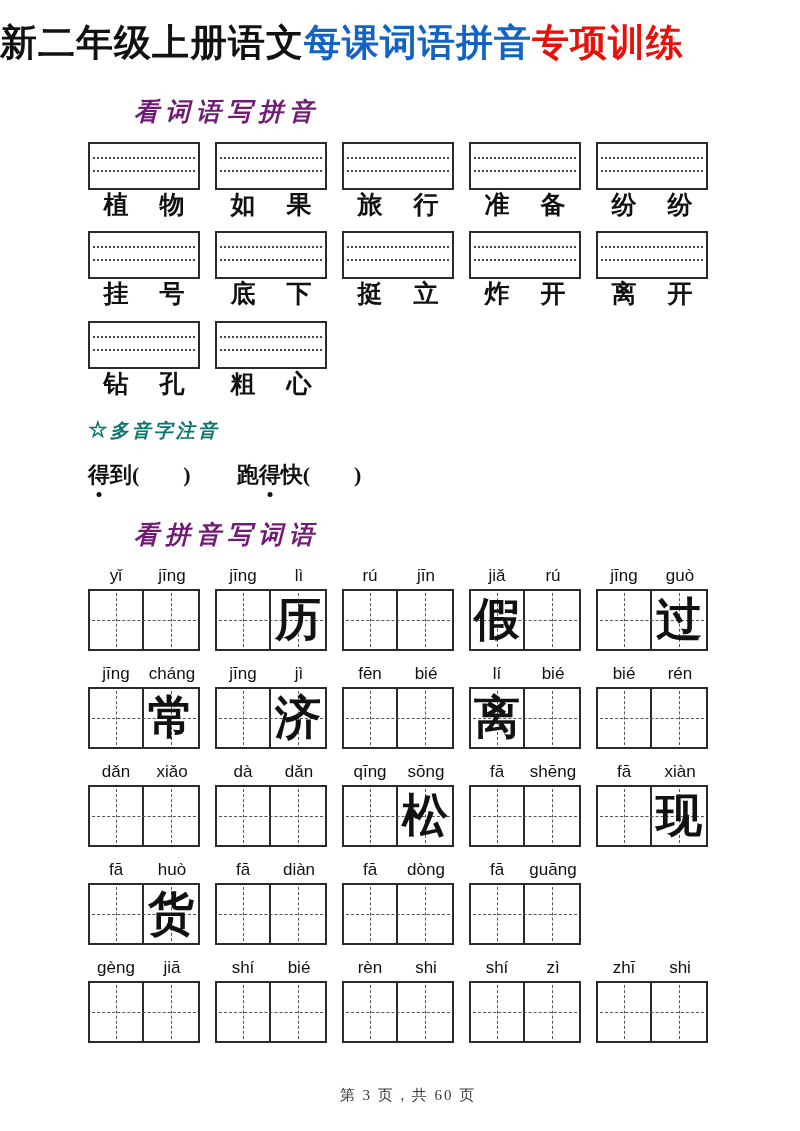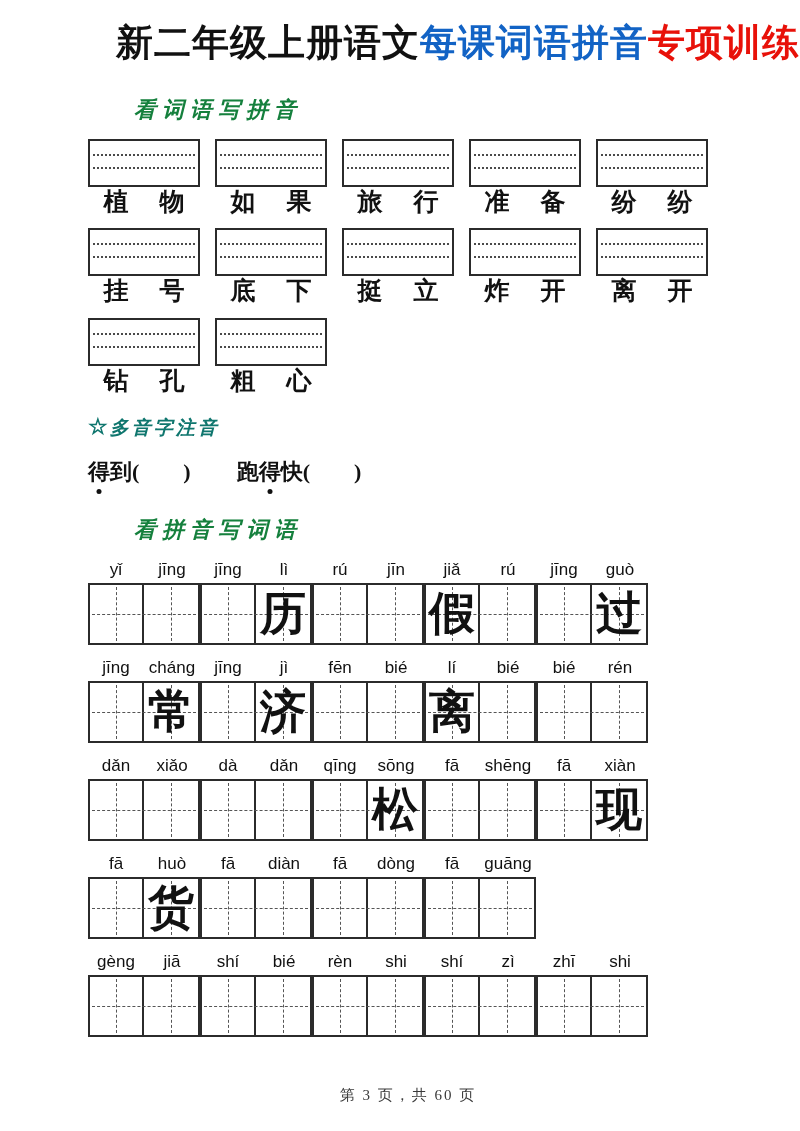--- a/index.html
+++ b/index.html
@@ -2,30 +2,30 @@
 <html><head>
 <meta charset="utf-8">
 <style>
   html,body{margin:0;padding:0;}
   body{
     width:800px;height:1131px;background:#ffffff;color:#111;
     font-family:"Liberation Serif", serif;
     position:relative;overflow:hidden;
   }
   .title{
-    text-align:right;margin-top:22px;font-size:37px;font-weight:bold;
-    letter-spacing:1px;line-height:1.15;white-space:nowrap;margin-left:32px;
+    text-align:left;margin-top:22px;font-size:37px;font-weight:bold;
+    letter-spacing:1px;line-height:1.15;white-space:nowrap;
   }
   .title .t-blue{color:#1263c5;}
   .title .t-red{color:#e81109;}
   .subtitle{
     text-align:center;margin-top:16px;font-size:27px;font-weight:bold;letter-spacing:2px;
   }
   .sec-header{
-    color:#15803d;font-weight:bold;font-size:22px;letter-spacing:6px;
+    color:#701a75;font-weight:bold;font-size:25px;letter-spacing:6px;
     margin:30px 0 14px 134px;font-style:italic;
   }
   .sec-header.second{margin-top:28px;}
   
   .word-rows{margin-left:88px;margin-right:76px;}
   .word-row{display:flex;gap:15px;margin-bottom:13px;}
   .word-group{width:112px;flex:0 0 auto;}
   .pinyin-box{
     height:48px;border:2px solid #2b2b2b;box-sizing:border-box;position:relative;background:#fff;
   }
@@ -44,21 +44,21 @@
   .poly-line{margin:16px 0 0 88px;font-size:22px;font-weight:bold;}
   .poly-item{margin-right:46px;}
   .dotted{position:relative;display:inline-block;}
   .dotted::after{
     content:"";position:absolute;left:50%;bottom:-7px;width:5px;height:5px;
     background:#111;border-radius:50%;transform:translateX(-50%);
   }
   .paren .blank-gap{display:inline-block;width:44px;}
   
   .pinyin-rows{margin-left:88px;margin-right:76px;margin-top:14px;}
-  .grid-row{display:flex;margin-bottom:12px;}
+  .grid-row{display:flex;gap:15px;margin-bottom:12px;}
   .grid-group{width:112px;flex:0 0 auto;}
   .pylabel{display:flex;height:24px;font-family:"Liberation Sans",sans-serif;font-size:17px;line-height:22px;}
   .pylabel .py{width:50%;text-align:center;}
   .tian-grid{
     height:62px;border:2px solid #2b2b2b;box-sizing:border-box;display:flex;position:relative;background:#fff;
   }
   .tian-grid::after{
     content:"";position:absolute;left:2px;right:2px;top:50%;border-top:1px dashed #555;height:0;
   }
   .cell{width:50%;position:relative;}

